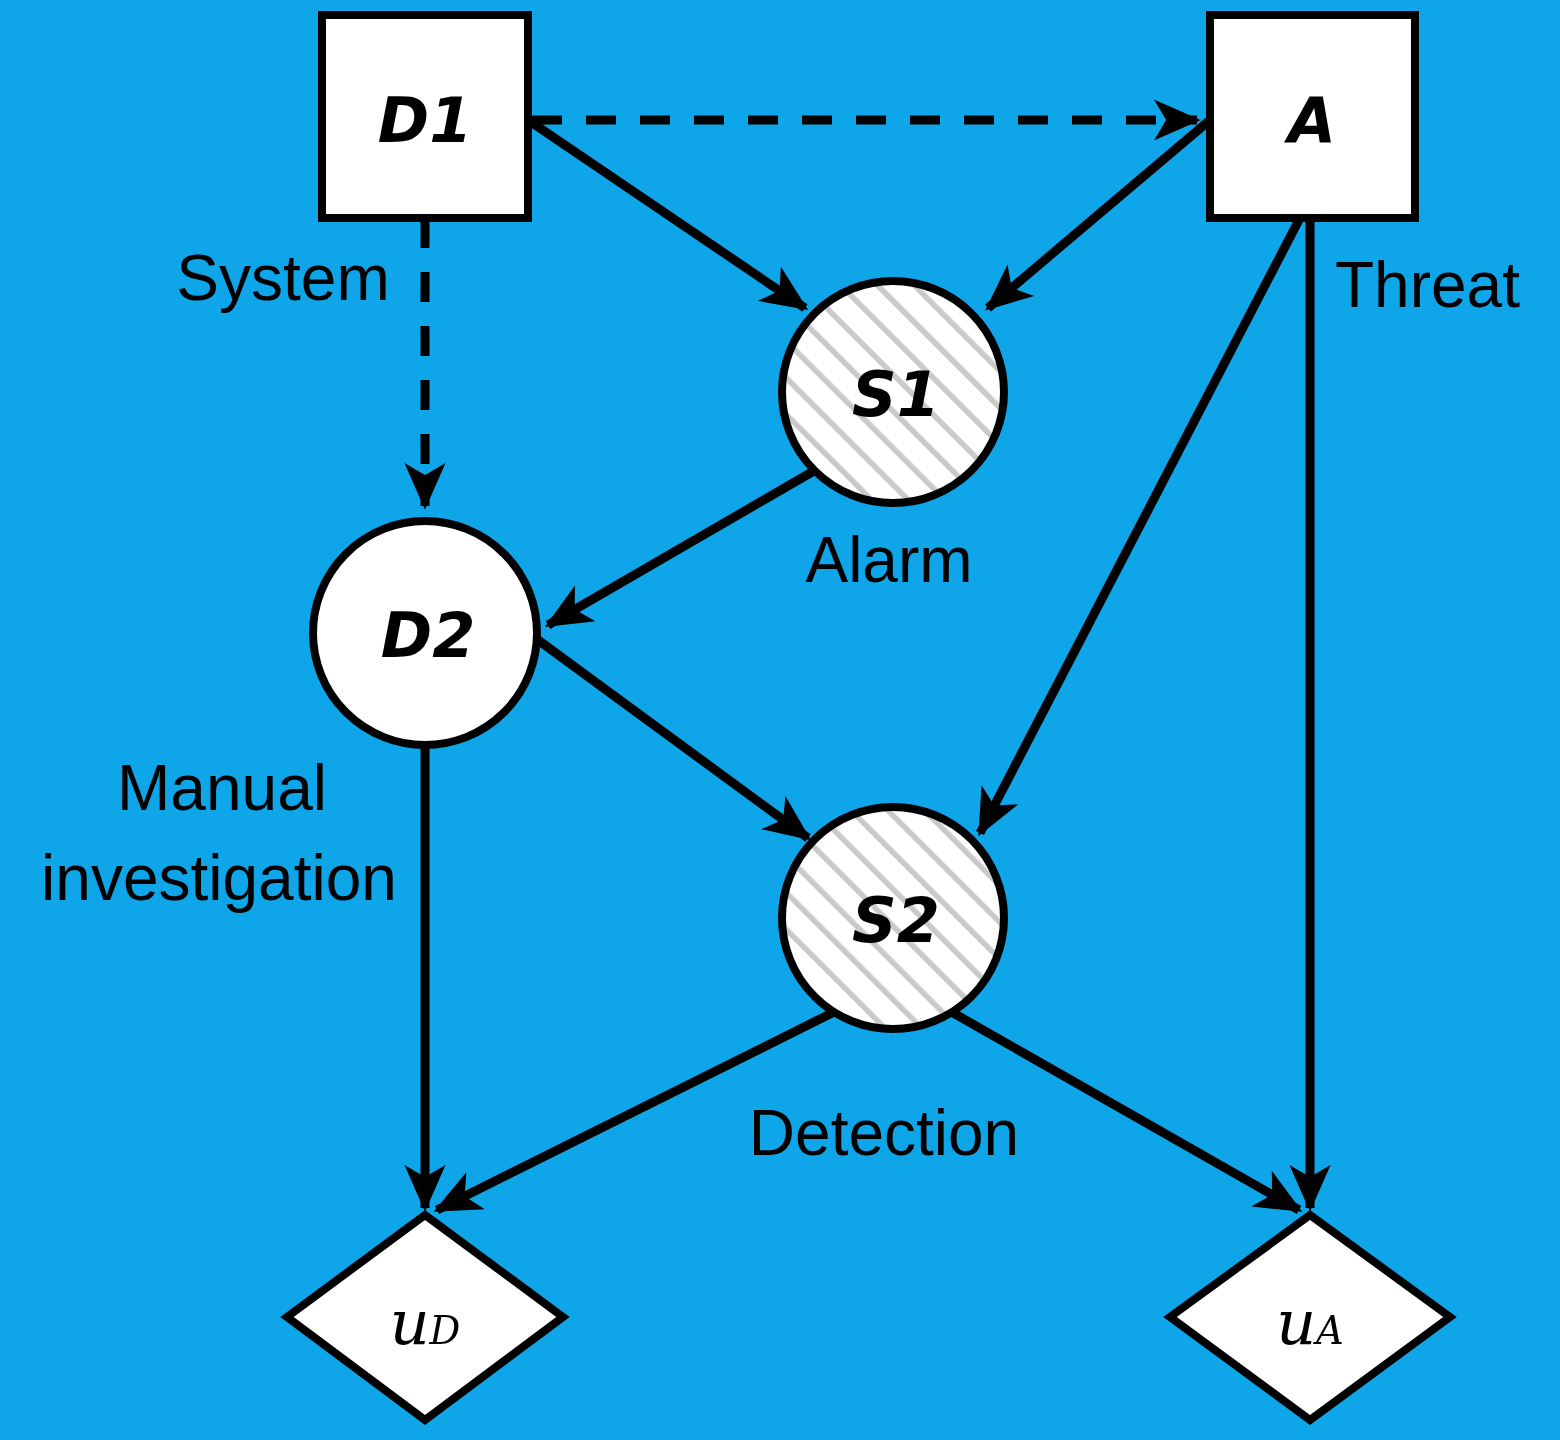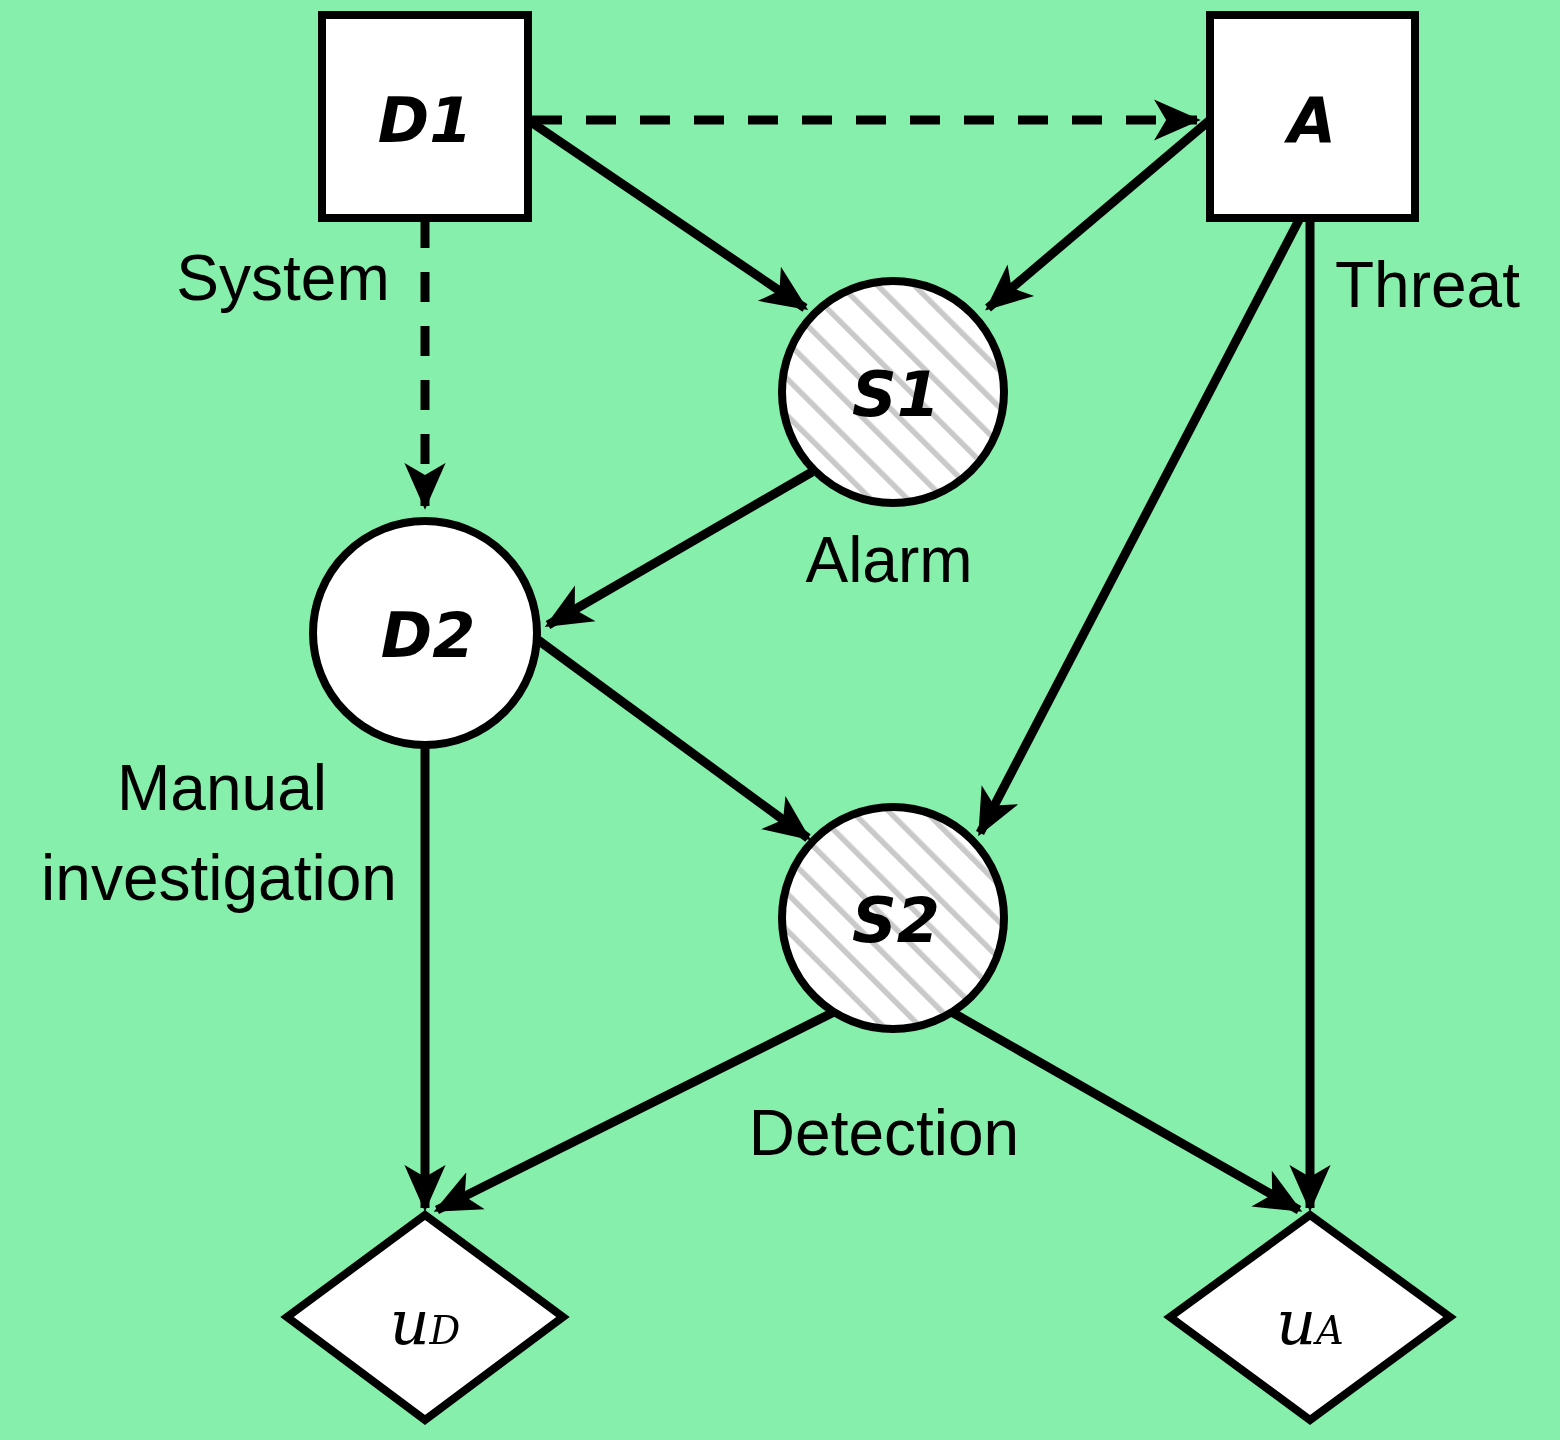--- a/index.html
+++ b/index.html
@@ -7,21 +7,21 @@
     padding: 0;
     background: #ffffff;
   }
   body {
     font-family: "Liberation Sans", sans-serif;
   }
   #canvas {
     position: relative;
     width: 1560px;
     height: 1440px;
-    background: #86efac;
+    background: #0ea5e9;
     overflow: hidden;
   }
   #diagram-svg {
     position: absolute;
     top: 0;
     left: 0;
     width: 1560px;
     height: 1440px;
   }
   .node-shape {

